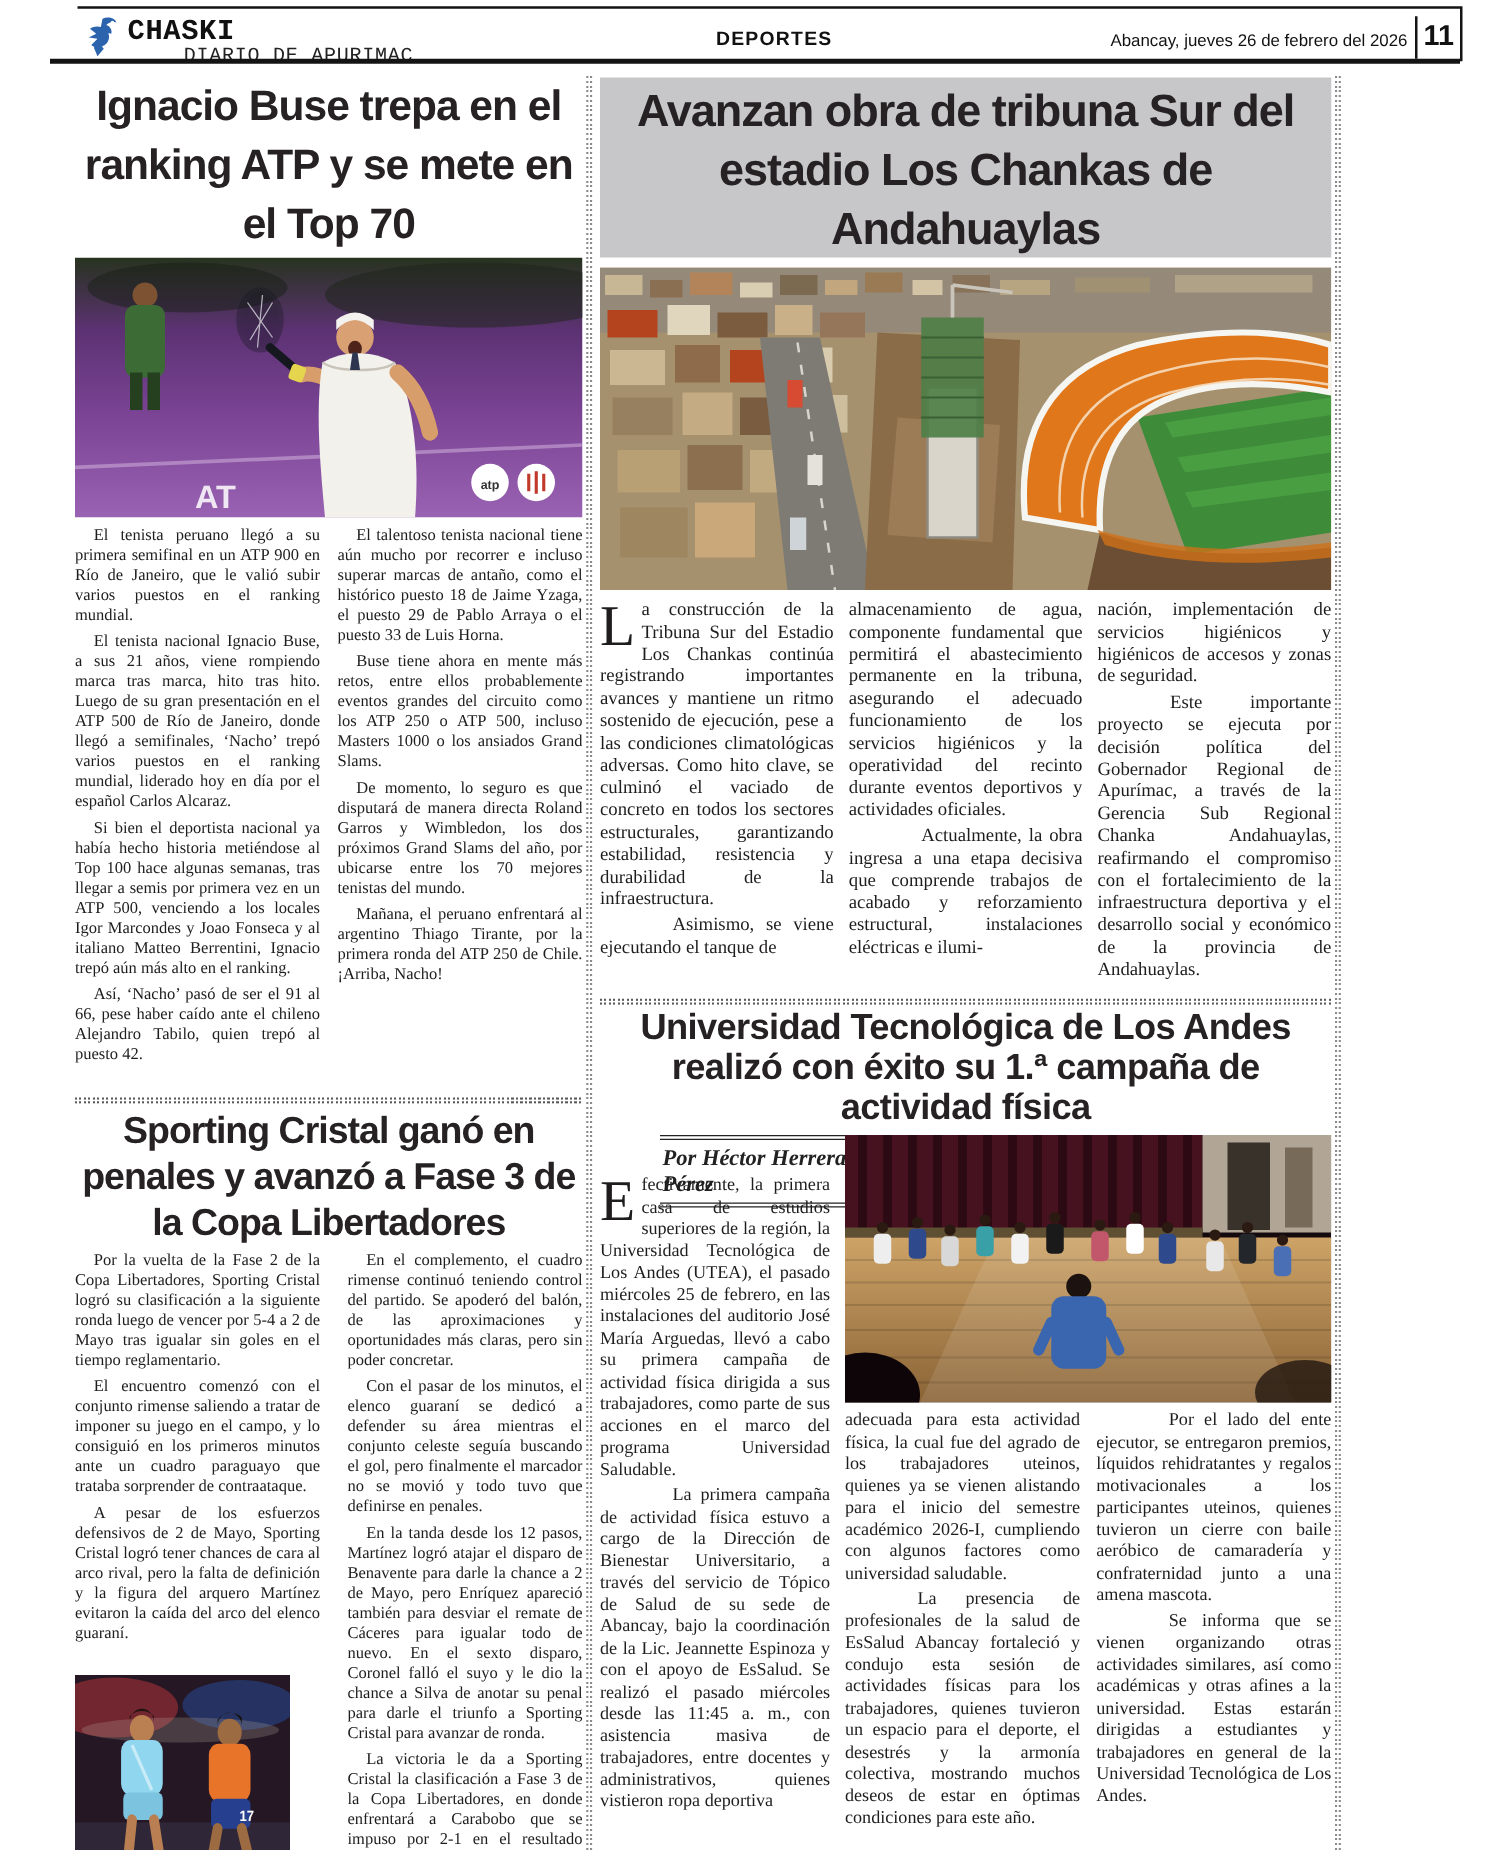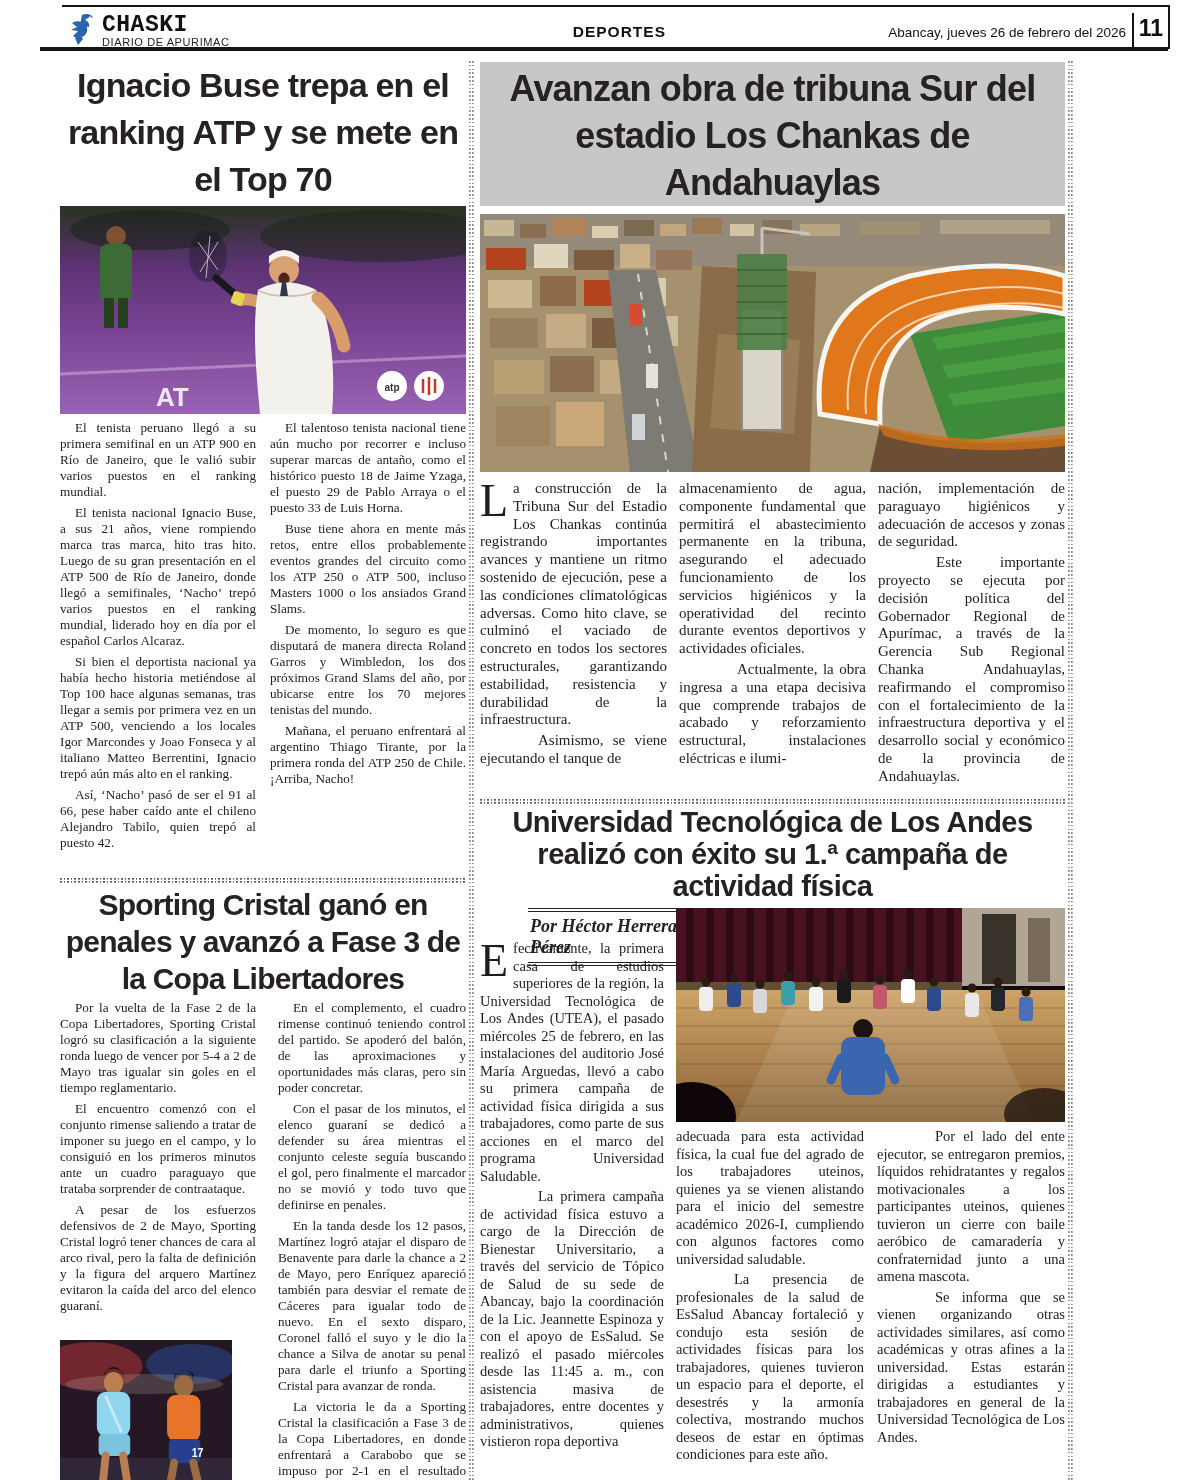--- a/index.html
+++ b/index.html
@@ -3,21 +3,21 @@
 <meta charset="utf-8">
 <style>
   html,body{margin:0;padding:0;background:#e9e9e9;}
   #page{position:relative;width:1200px;height:1480px;background:#ffffff;margin:0 auto;overflow:hidden;
         font-family:"Liberation Serif","DejaVu Serif",serif;color:#1e1c1c;}
   .abs{position:absolute;}
 
   
   .rule{background:#141414;}
   .brand-name{font-family:Liberation Mono, monospace;font-weight:bold;font-size:23px;letter-spacing:0.5px;color:#111;}
-  .brand-sub{font-family:Liberation Sans, sans-serif;font-size:11px;letter-spacing:0.6px;color:#222;}
+  .brand-sub{font-family:Liberation Mono, monospace;font-size:16px;letter-spacing:0.6px;color:#222;margin-left:45px;}
   .section-title{font-family:"Liberation Sans","DejaVu Sans",sans-serif;font-weight:bold;font-size:15.5px;letter-spacing:1px;color:#111;text-align:right;}
   .edition-date{font-family:"Liberation Sans","DejaVu Sans",sans-serif;font-size:13.5px;color:#111;text-align:right;}
   .page-num{font-family:"Liberation Sans","DejaVu Sans",sans-serif;font-weight:bold;font-size:23px;color:#111;text-align:center;}
 
   
   .dot-h{height:5px;background-image:
       repeating-linear-gradient(90deg,#5a5a5a 0 1.6px,transparent 1.6px 3.6px),
       repeating-linear-gradient(90deg,#5a5a5a 0 1.6px,transparent 1.6px 3.6px);
       background-size:100% 1.7px,100% 1.7px;background-position:0 0,0 3.2px;background-repeat:no-repeat;}
   .dot-v{width:5px;background-image:
@@ -243,21 +243,21 @@
   <div class="abs cols body-lg" style="left:480px;top:480px;width:585px;height:316px;gap:12px;">
     <div class="col" style="width:187px;height:316px;">
         <p class="noind"><span class="dropcap">L</span>a construcción de la Tribuna Sur del Estadio Los Chankas continúa registrando importantes avances y mantiene un ritmo sostenido de ejecución, pese a las condiciones climatológicas adversas. Como hito clave, se culminó el vaciado de concreto en todos los sectores estructurales, garantizando estabilidad, resistencia y durabilidad de la infraestructura.</p>
         <p>Asimismo, se viene ejecutando el tanque de</p>
       </div>
     <div class="col" style="width:187px;height:316px;">
         <p class="noind">almacenamiento de agua, componente fundamental que permitirá el abastecimiento permanente en la tribuna, asegurando el adecuado funcionamiento de los servicios higiénicos y la operatividad del recinto durante eventos deportivos y actividades oficiales.</p>
         <p>Actualmente, la obra ingresa a una etapa decisiva que comprende trabajos de acabado y reforzamiento estructural, instalaciones eléctricas e ilumi-</p>
       </div>
     <div class="col" style="width:187px;height:316px;">
-        <p class="noind">nación, implementación de paraguayo higiénicos y adecuación de accesos y zonas de seguridad.</p>
+        <p class="noind">nación, implementación de servicios higiénicos y higiénicos de accesos y zonas de seguridad.</p>
         <p>Este importante proyecto se ejecuta por decisión política del Gobernador Regional de Apurímac, a través de la Gerencia Sub Regional Chanka Andahuaylas, reafirmando el compromiso con el fortalecimiento de la infraestructura deportiva y el desarrollo social y económico de la provincia de Andahuaylas.</p>
       </div>
   </div>
 
   <div class="abs dot-h" style="left:480px;top:799px;width:585px;"></div>
 
   <div class="abs headline hl-utea" style="left:480px;top:806px;width:585px;height:96px;">Universidad Tecnológica de Los Andes realizó con éxito su 1.ª campaña de actividad física</div>
 
   <div class="abs byline" style="left:480px;top:908px;width:184px;">Por Héctor Herrera Pérez</div>
 

